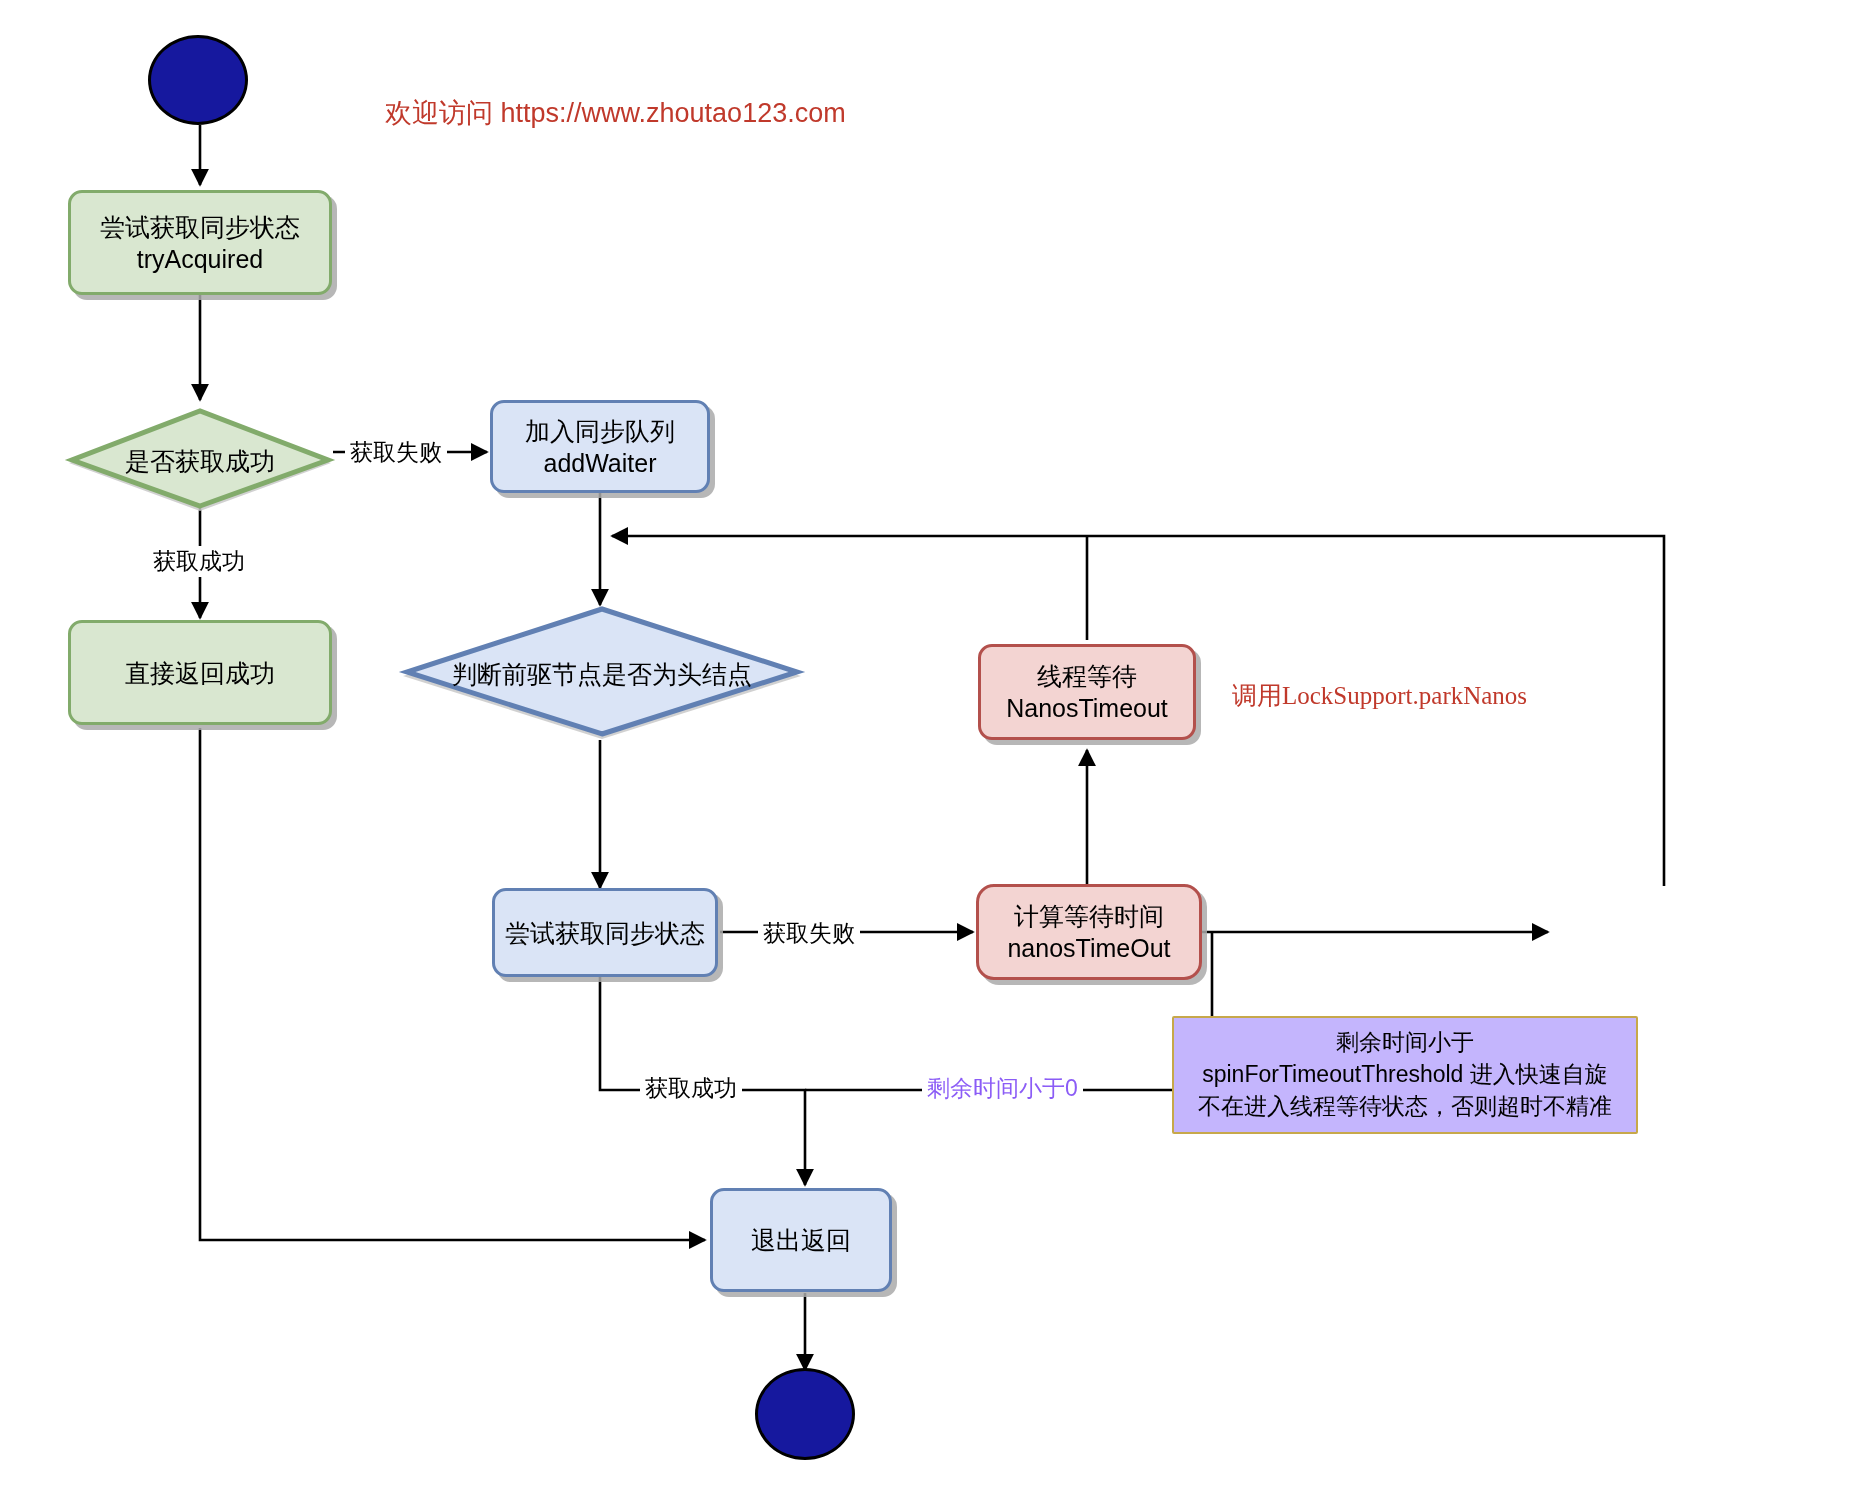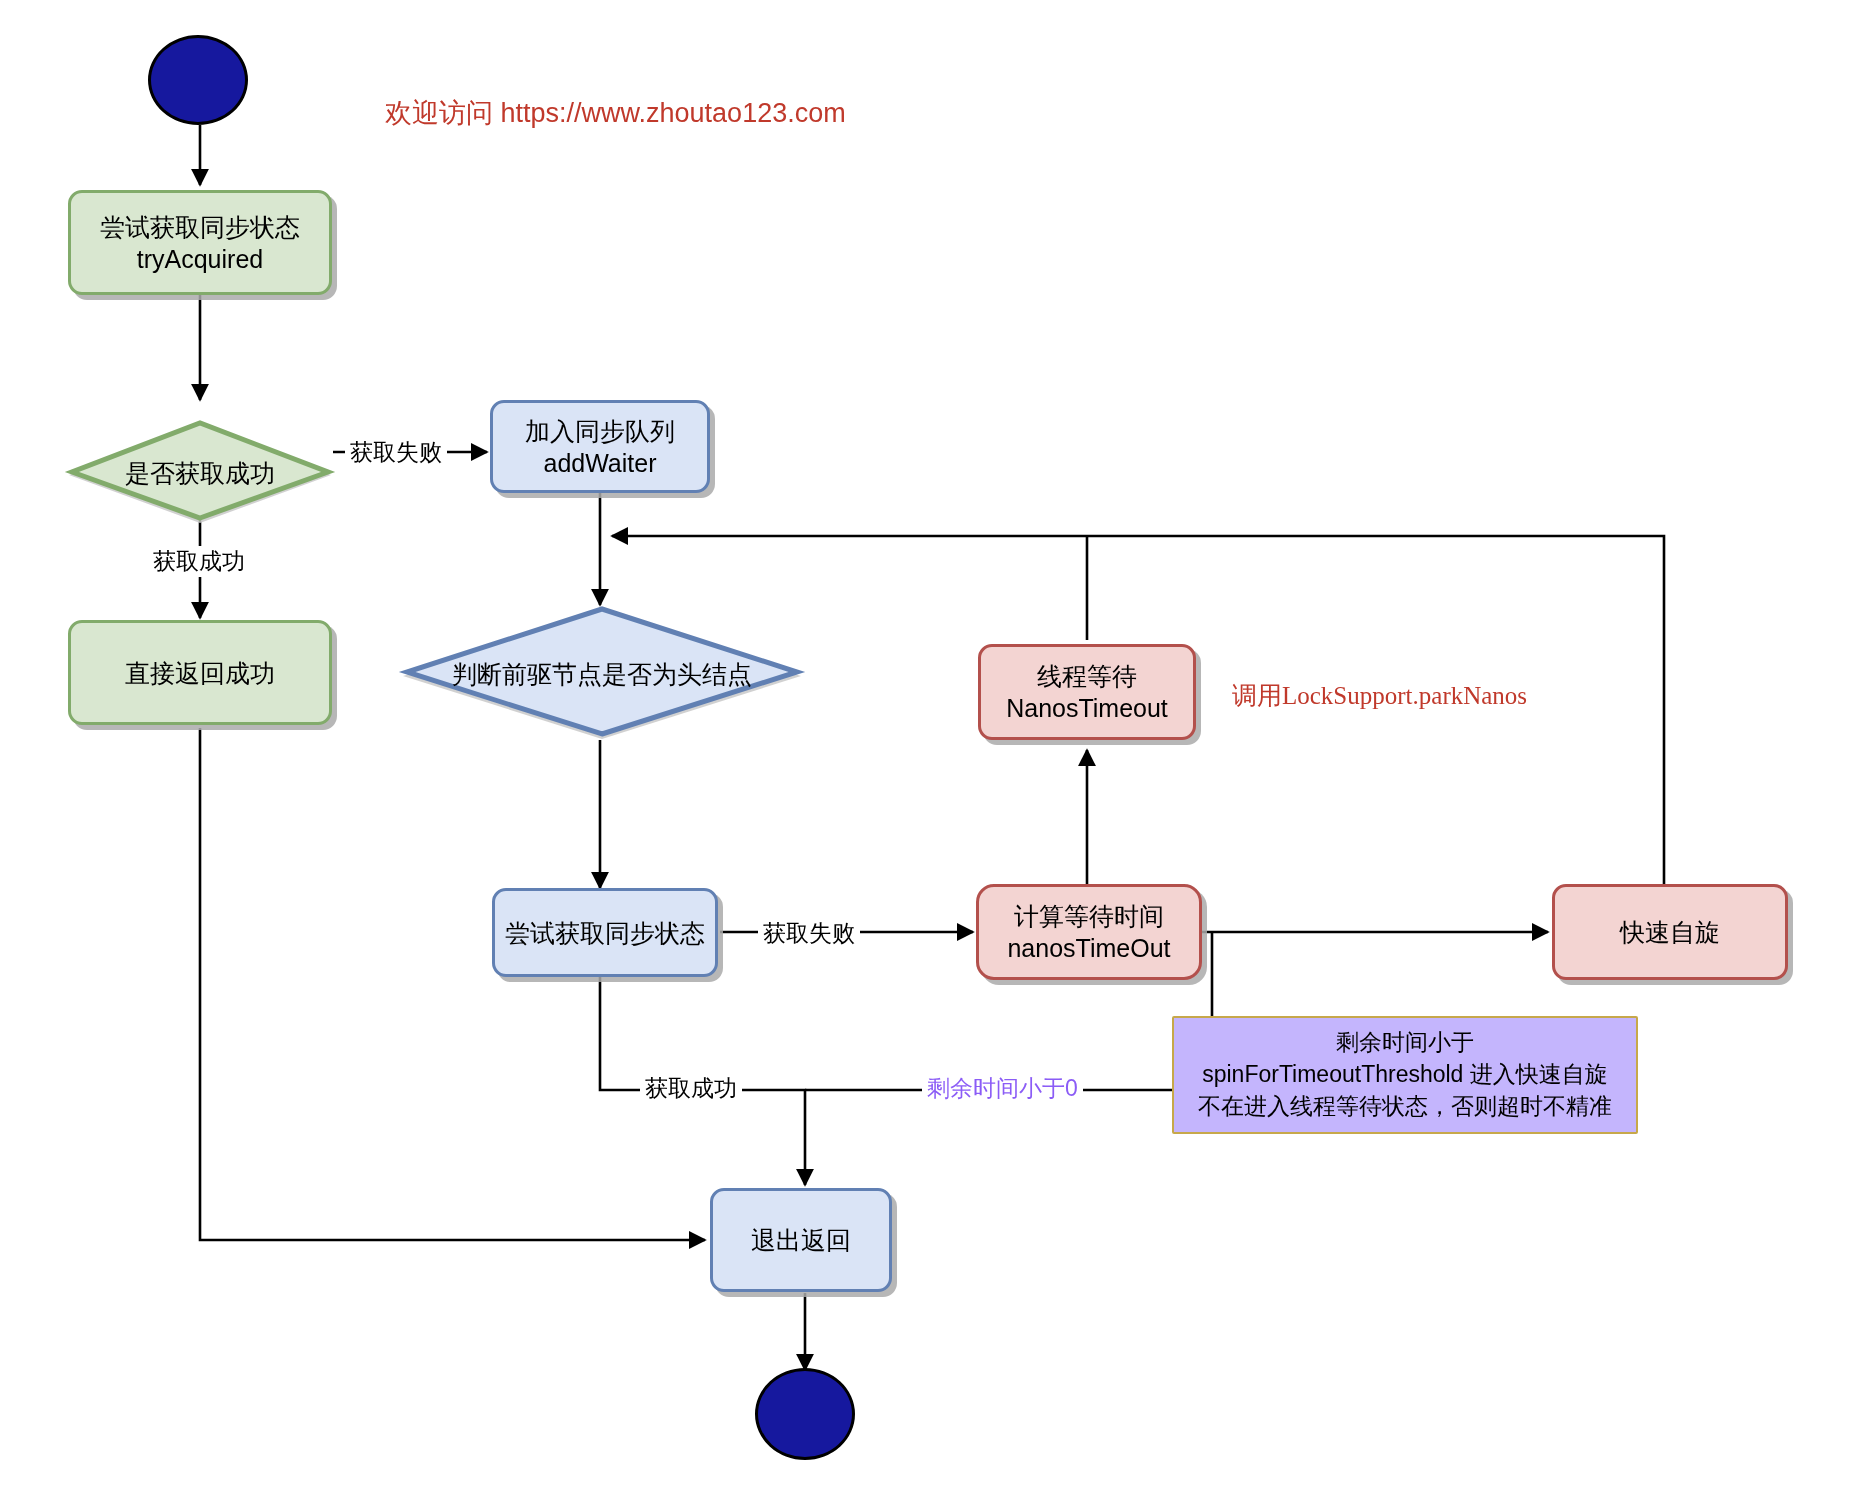--- a/index.html
+++ b/index.html
@@ -84,21 +84,21 @@
   <div class="watermark" style="left:385px;top:95px;">欢迎访问 https://www.zhoutao123.com</div>
 
   <div class="node terminal" style="left:148px;top:35px;width:100px;height:90px;"></div>
   <div class="node terminal" style="left:755px;top:1368px;width:100px;height:92px;"></div>
 
   <div class="node box box-green" style="left:68px;top:190px;width:264px;height:105px;">
     <span class="label-txt">尝试获取同步状态
 tryAcquired</span>
   </div>
 
-  <div class="diamond" style="left:66px;top:420px;width:268px;height:106px;">
+  <div class="diamond" style="left:66px;top:408px;width:268px;height:106px;">
     <svg width="268" height="106" viewBox="0 0 268 106">
       <polygon points="134,103 265,55 134,7 3,55" fill="#c9c9c9" opacity="0.85"></polygon>
       <polygon points="134,98 262,52 134,3 6,52" fill="#d9e7d0" stroke="#82ab6b" stroke-width="5"></polygon>
     </svg>
     <div class="dtext">是否获取成功</div>
   </div>
 
   <div class="node box box-green" style="left:68px;top:620px;width:264px;height:105px;">
     <span class="label-txt">直接返回成功</span>
   </div>
@@ -123,23 +123,20 @@
   <div class="node box box-red" style="left:978px;top:644px;width:218px;height:96px;">
     <span class="label-txt">线程等待
 NanosTimeout</span>
   </div>
 
   <div class="node box box-red" style="left:976px;top:884px;width:226px;height:96px;border-radius:18px;">
     <span class="label-txt">计算等待时间
 nanosTimeOut</span>
   </div>
 
-  <div class="node box box-red" style="left:1552px;top:884px;width:236px;height:96px;">
-    <span class="label-txt">快速自旋</span>
-  </div>
 
   <div class="node box box-blue" style="left:710px;top:1188px;width:182px;height:104px;">
     <span class="label-txt">退出返回</span>
   </div>
 
   <div class="node box box-note" style="left:1172px;top:1016px;width:466px;height:118px;">
     <span class="note-txt">剩余时间小于
 spinForTimeoutThreshold 进入快速自旋
 不在进入线程等待状态，否则超时不精准</span>
   </div>

